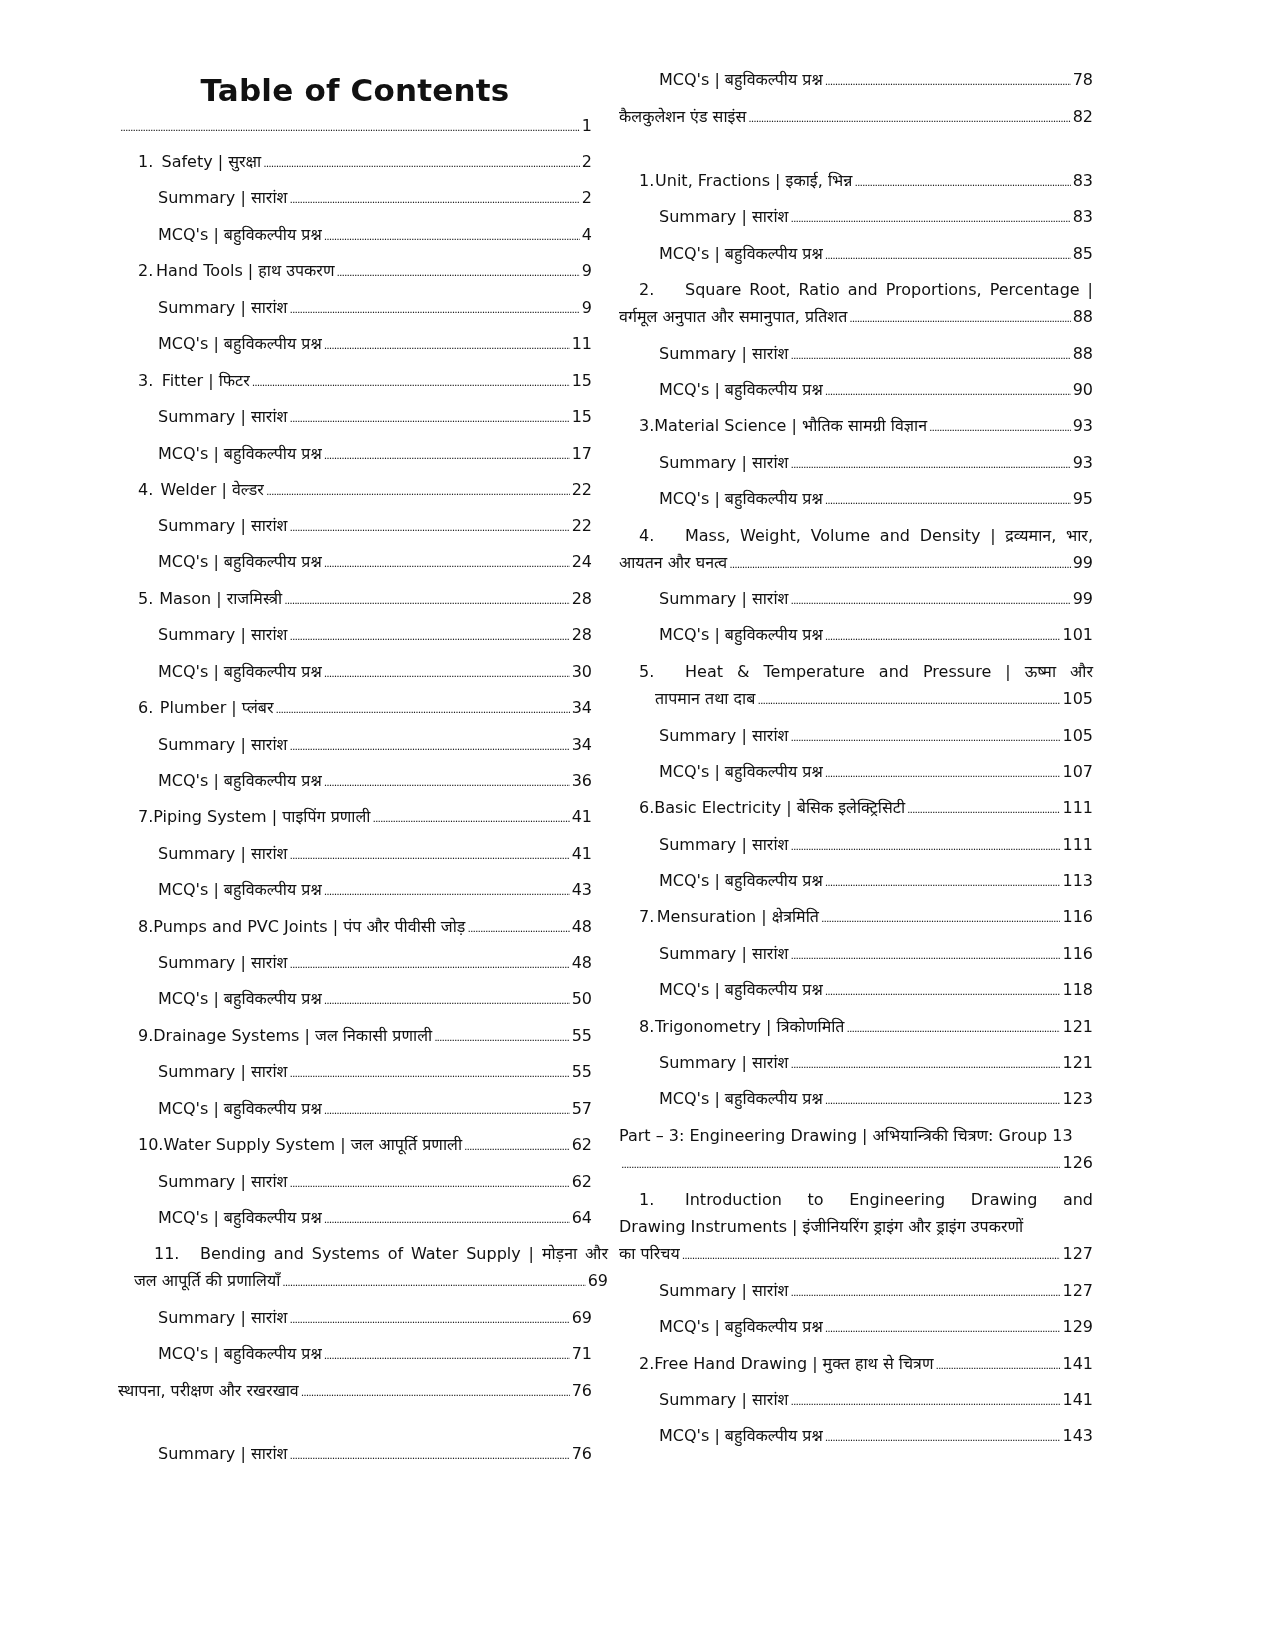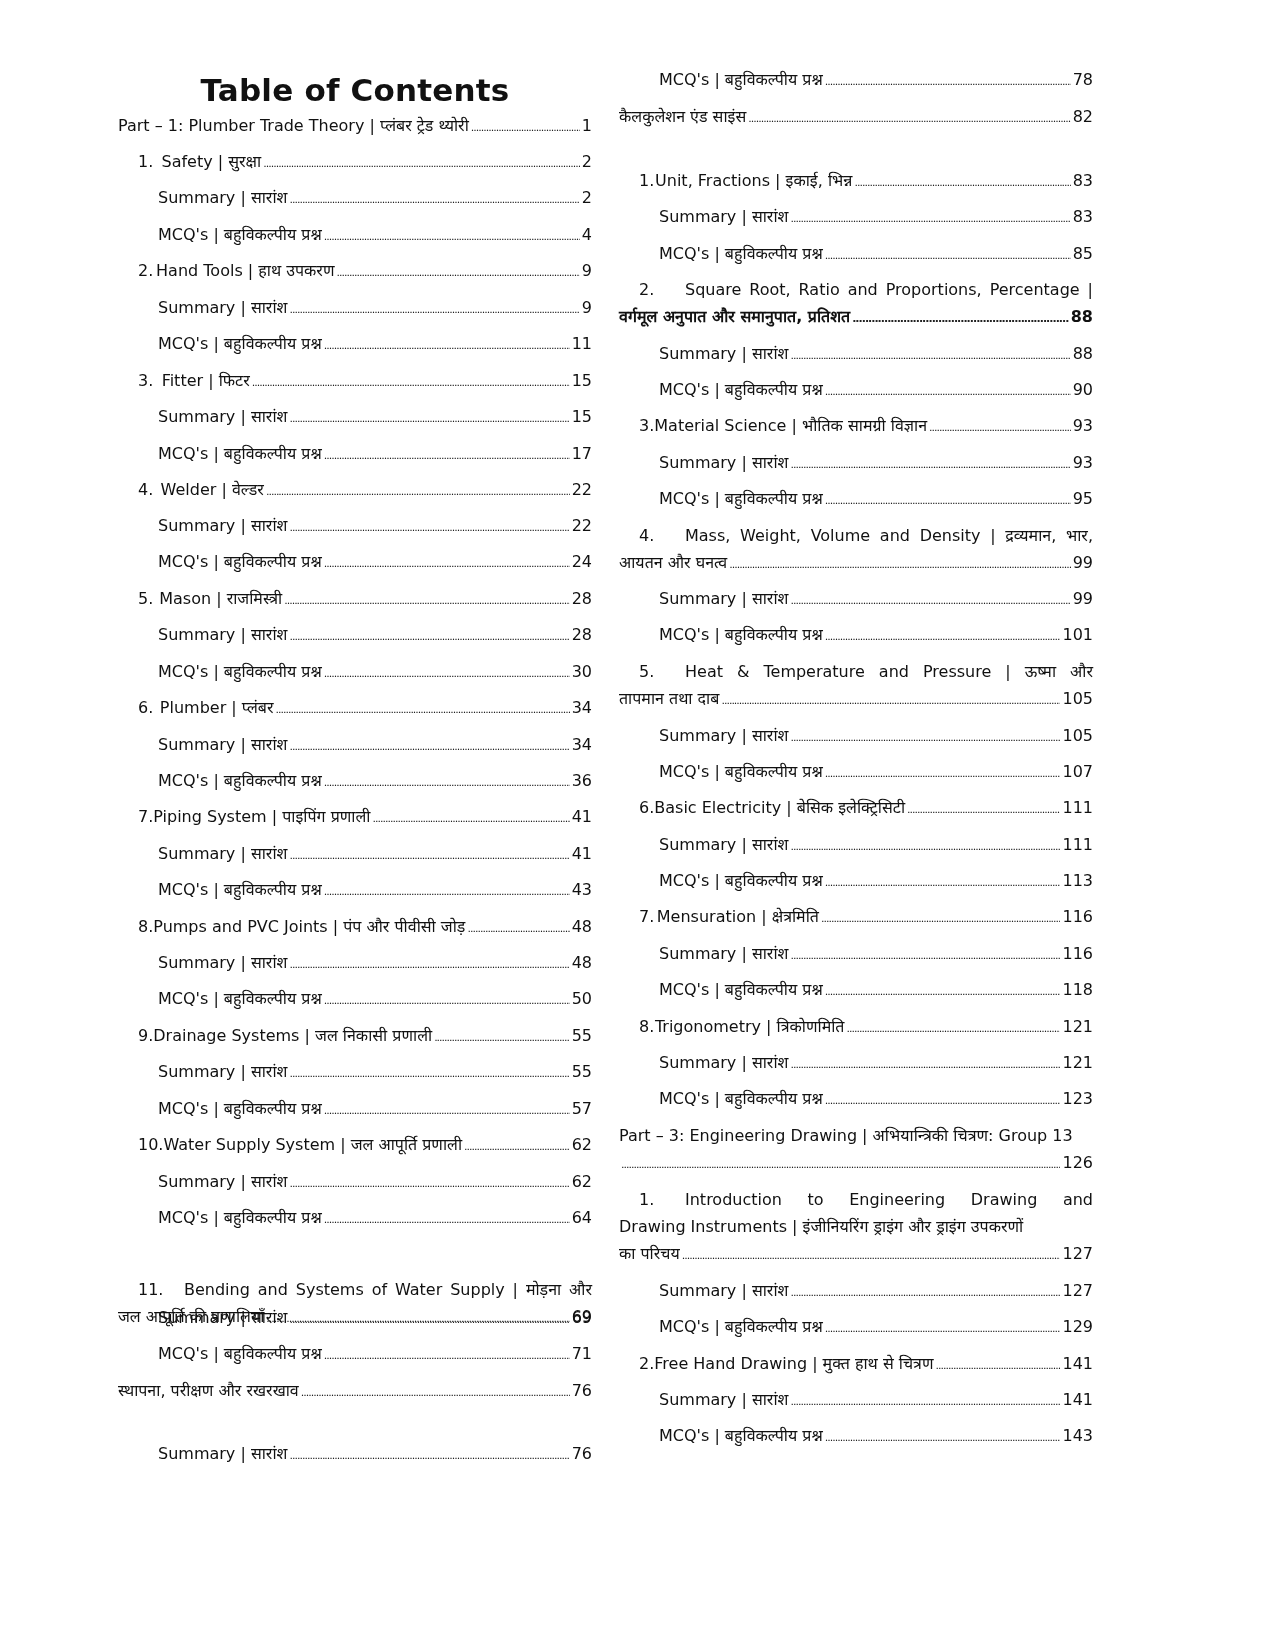--- a/index.html
+++ b/index.html
@@ -19,21 +19,20 @@
   .num { display:inline-block; width:46px; }
   .justify { text-align:justify; text-align-last:justify; white-space:normal; }
 </style>
 </head>
 <body>
 
 <div class="title">Table of Contents</div>
 <div id="left" class="col col-left">
     <div class="entry" style="top: 112px; left: 0px; width: 474px;">
       <div class="row" style="padding-left: 0px;">
-        <span class="txt">Part – 1: Plumber Trade Theory | प्लंबर ट्रेड थ्योरी</span>
         <span class="dots"></span>
         <span class="pg">1</span>
       </div>
     </div>
     <div class="entry" style="top: 148px; left: 0px; width: 474px;">
       <div class="row" style="padding-left: 20px;">
         <span class="num">1.</span>
         <span class="txt">Safety | सुरक्षा</span>
         <span class="dots"></span>
         <span class="pg">2</span>
@@ -244,21 +243,21 @@
         <span class="pg">62</span>
       </div>
     </div>
     <div class="entry" style="top: 1204px; left: 0px; width: 474px;">
       <div class="row" style="padding-left: 40px;">
         <span class="txt">MCQ's | बहुविकल्पीय प्रश्न</span>
         <span class="dots"></span>
         <span class="pg">64</span>
       </div>
     </div>
-    <div class="entry" style="top: 1240px; left: 0px; width: 474px; margin-top: 36px;">
+    <div class="entry" style="top: 1240px; left: 16px; width: 474px;">
       <div class="justify" style="padding-left: 20px;"><span class="num">11.</span>Bending and Systems of Water Supply | मोड़ना और</div>
       <div class="row" style="padding-left: 0px;">
         <span class="txt">जल आपूर्ति की प्रणालियाँ</span>
         <span class="dots"></span>
         <span class="pg">69</span>
       </div>
     </div>
     <div class="entry" style="top: 1304px; left: 0px; width: 474px;">
       <div class="row" style="padding-left: 40px;">
         <span class="txt">Summary | सारांश</span>
@@ -320,21 +319,21 @@
     </div>
     <div class="entry" style="top: 240px; left: 0px; width: 474px;">
       <div class="row" style="padding-left: 40px;">
         <span class="txt">MCQ's | बहुविकल्पीय प्रश्न</span>
         <span class="dots"></span>
         <span class="pg">85</span>
       </div>
     </div>
     <div class="entry" style="top: 276px; left: 0px; width: 474px;">
       <div class="justify" style="padding-left: 20px;"><span class="num">2.</span>Square Root, Ratio and Proportions, Percentage |</div>
-      <div class="row" style="padding-left: 0px; font-weight: bold;">
+      <div class="row" style="padding-left: 0px;">
         <span class="txt">वर्गमूल अनुपात और समानुपात, प्रतिशत</span>
         <span class="dots"></span>
         <span class="pg">88</span>
       </div>
     </div>
     <div class="entry" style="top: 340px; left: 0px; width: 474px;">
       <div class="row" style="padding-left: 40px;">
         <span class="txt">Summary | सारांश</span>
         <span class="dots"></span>
         <span class="pg">88</span>
@@ -386,21 +385,21 @@
     </div>
     <div class="entry" style="top: 621px; left: 0px; width: 474px;">
       <div class="row" style="padding-left: 40px;">
         <span class="txt">MCQ's | बहुविकल्पीय प्रश्न</span>
         <span class="dots"></span>
         <span class="pg">101</span>
       </div>
     </div>
     <div class="entry" style="top: 658px; left: 0px; width: 474px;">
       <div class="justify" style="padding-left: 20px;"><span class="num">5.</span>Heat &amp; Temperature and Pressure | ऊष्मा और</div>
-      <div class="row" style="padding-left: 0px;">
+      <div class="row" style="padding-left: 0px; margin-left: 36px;">
         <span class="txt">तापमान तथा दाब</span>
         <span class="dots"></span>
         <span class="pg">105</span>
       </div>
     </div>
     <div class="entry" style="top: 722px; left: 0px; width: 474px;">
       <div class="row" style="padding-left: 40px;">
         <span class="txt">Summary | सारांश</span>
         <span class="dots"></span>
         <span class="pg">105</span>

